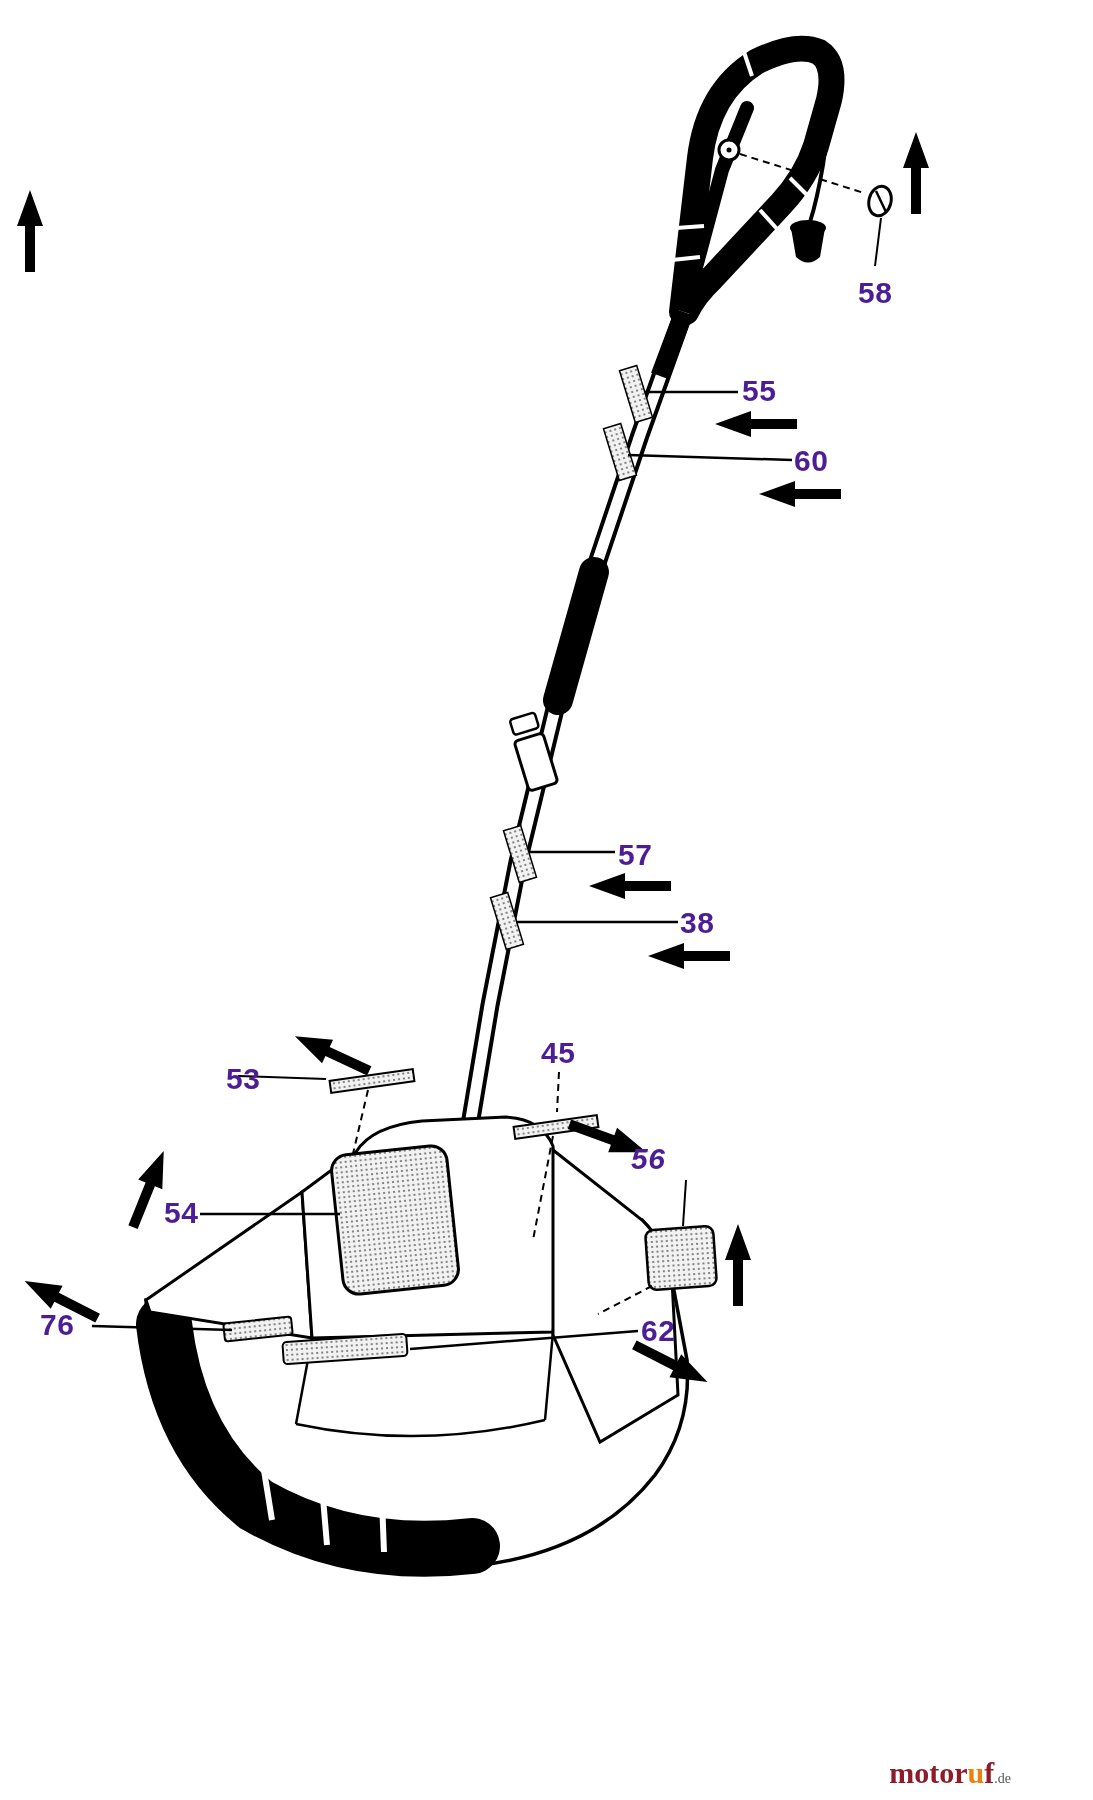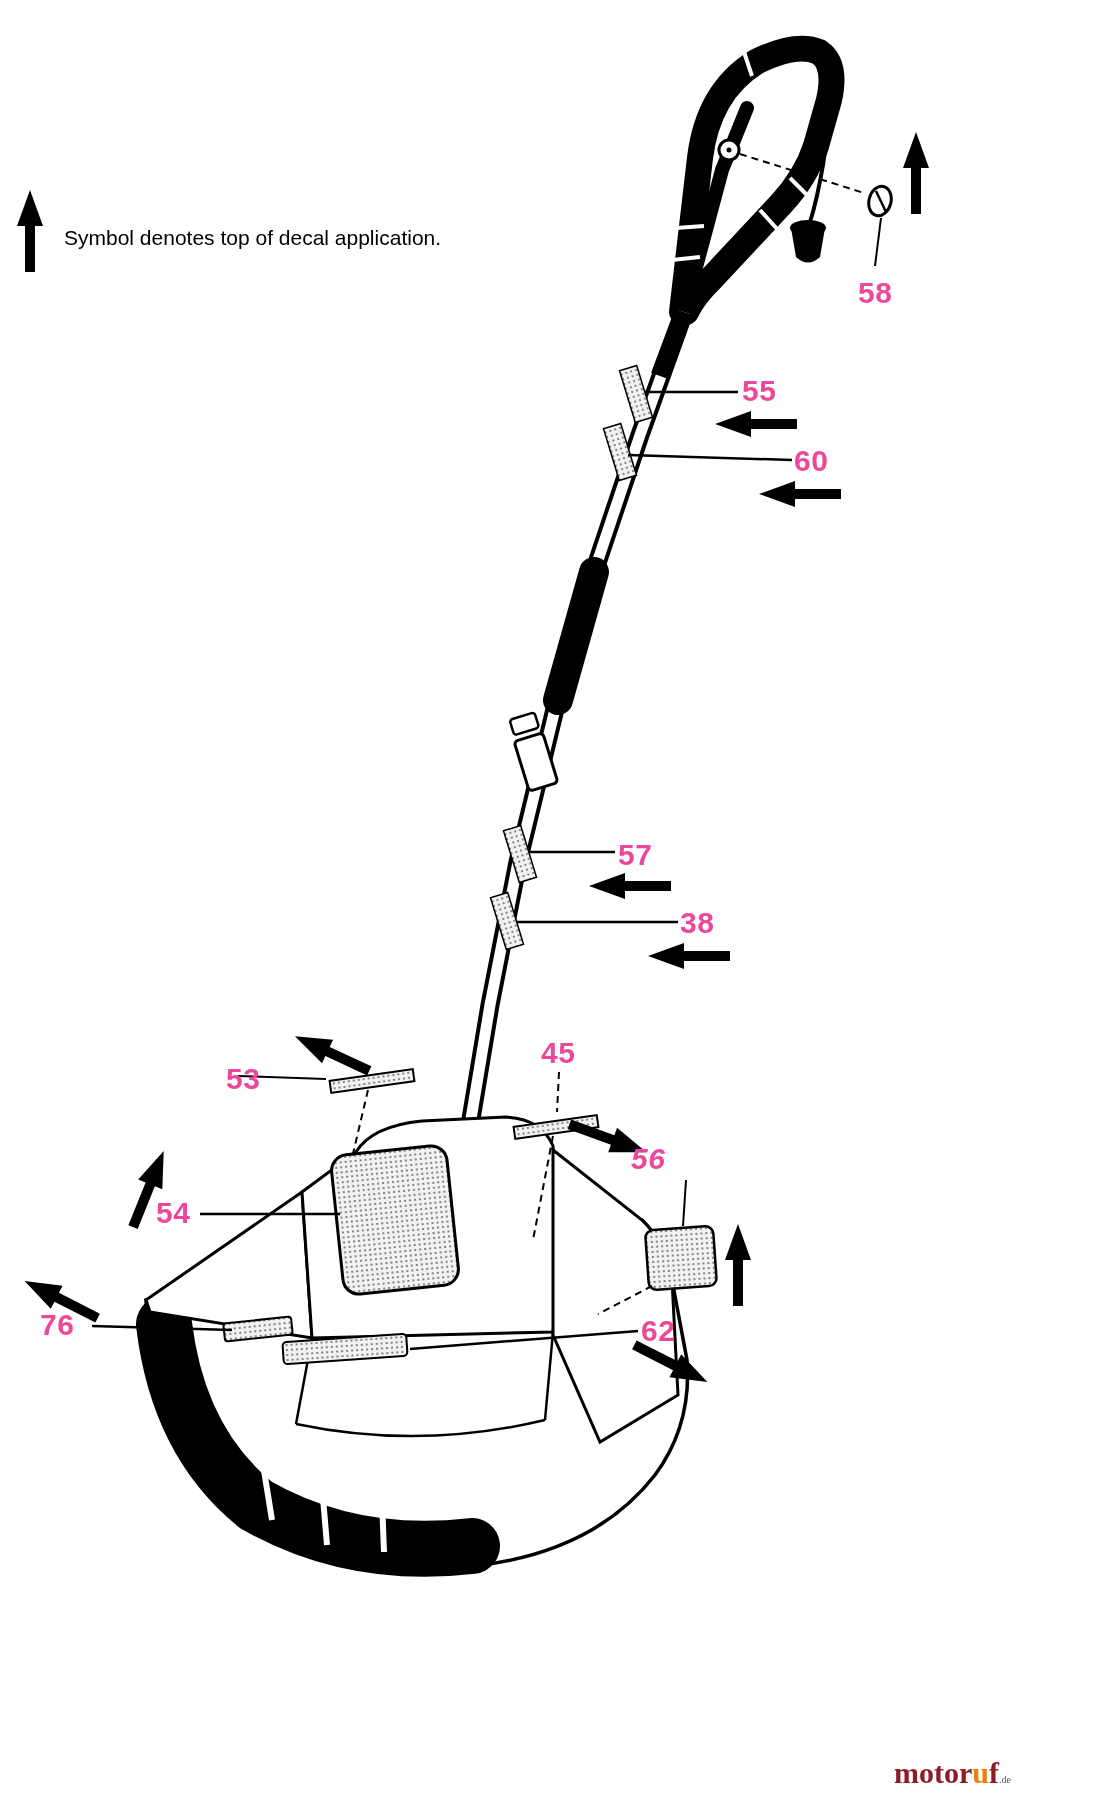--- a/index.html
+++ b/index.html
@@ -1,26 +1,26 @@
 <!DOCTYPE html>
 <html><head>
 <meta charset="utf-8">
 <style>
   html,body{margin:0;padding:0;background:#fff;}
   #page{position:relative;width:1093px;height:1800px;background:#ffffff;overflow:hidden;
         font-family:"Liberation Sans",sans-serif;}
   #diagram-svg{position:absolute;left:0;top:0;width:1093px;height:1800px;}
-  .callout{position:absolute;font-weight:700;font-size:30px;color:#ec4899;z-index:5;
+  .callout{position:absolute;font-weight:700;font-size:30px;color:#4c1d95;z-index:5;
            letter-spacing:0.5px;}
   .legend-text{position:absolute;left:64px;top:226px;font-size:21px;color:#000;z-index:5;}
   .watermark{position:absolute;top:1756px;right:82px;z-index:5;
              font-family:"Liberation Serif",serif;font-weight:700;font-size:30px;}
   .wm-main{color:#8e1b2a;}
   .wm-accent{color:#e8820c;}
-  .wm-suffix{color:#555;font-size:10px;font-weight:400;}
+  .wm-suffix{color:#555;font-size:14px;font-weight:400;}
   .ink-stroke{stroke:#000;fill:none;}
 </style>
 </head>
 <body>
 
 <div id="page">
 
   <svg id="diagram-svg" viewBox="0 0 1093 1800" xmlns="http://www.w3.org/2000/svg">
     <defs>
       <pattern id="dots" width="5" height="5" patternUnits="userSpaceOnUse">
@@ -144,31 +144,30 @@
       <use href="#arrowshape" transform="translate(690 956) rotate(180)"></use>
       <use href="#arrowshape" transform="translate(333 1054) rotate(205)"></use>
       <use href="#arrowshape" transform="translate(607 1138) rotate(20)"></use>
       <use href="#arrowshape" transform="translate(148 1190) rotate(-68)"></use>
       <use href="#arrowshape" transform="translate(738 1266) rotate(-90)"></use>
       <use href="#arrowshape" transform="translate(62 1300) rotate(207)"></use>
       <use href="#arrowshape" transform="translate(670 1363) rotate(27)"></use>
     </g>
   </svg>
 
-  <div class="legend-text">Symbol denotes top of decal application.</div>
 
   <div class="callout" style="left:858px;top:276px;">58</div>
   <div class="callout" style="left:742px;top:374px;">55</div>
   <div class="callout" style="left:794px;top:444px;">60</div>
   <div class="callout" style="left:618px;top:838px;">57</div>
   <div class="callout" style="left:680px;top:906px;">38</div>
   <div class="callout" style="left:194px;top:1062px;margin-left:32px;">53</div>
   <div class="callout" style="left:541px;top:1036px;">45</div>
   <div class="callout" style="left:631px;top:1142px;font-style:italic;">56</div>
-  <div class="callout" style="left:156px;top:1196px;">54</div>
+  <div class="callout" style="left:164px;top:1196px;">54</div>
   <div class="callout" style="left:40px;top:1308px;">76</div>
   <div class="callout" style="left:641px;top:1314px;">62</div>
 
   <div class="watermark">
     <span class="wm-main">motor</span><span class="wm-accent">u</span><span class="wm-main">f</span><span class="wm-suffix">.de</span>
   </div>
 
 </div>
 
 </body></html>

